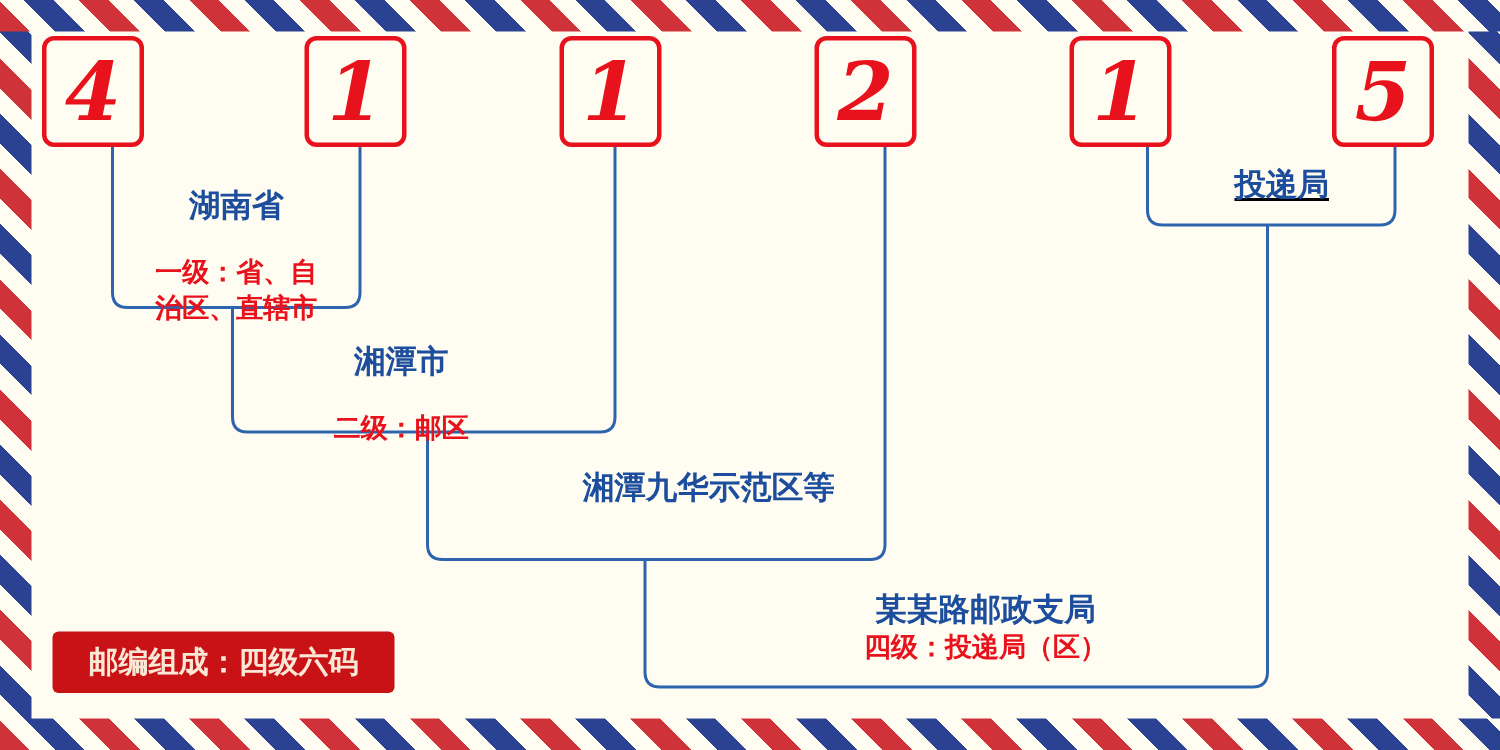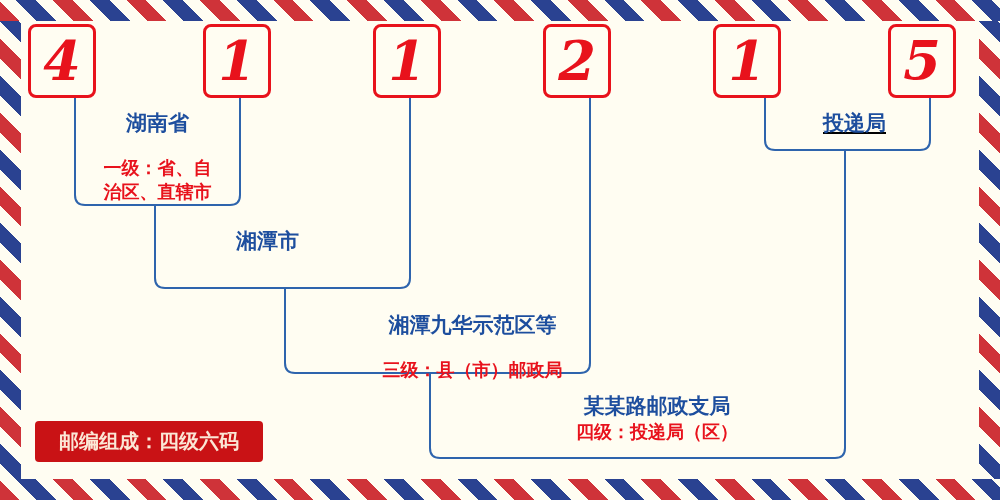--- a/index.html
+++ b/index.html
@@ -83,33 +83,33 @@
   <div class="digit-box" style="left:543px">
     <span class="digit">2</span>
   </div>
   <div class="digit-box" style="left:713px">
     <span class="digit">1</span>
   </div>
   <div class="digit-box" style="left:888px">
     <span class="digit">5</span>
   </div>
 
-  <div class="label-block" style="left:75px;  top:110px; width:165px;">
+  <div class="label-block" style="left:75px;  top:124px; width:165px;">
     <div class="label-name">湖南省</div>
     <div class="label-desc">一级：省、自
 治区、直辖市</div>
   </div>
 
   <div class="label-block" style="left:155px; top:228px; width:225px;">
     <div class="label-name">湘潭市</div>
+    <div class="label-desc">二级：邮区</div>
   </div>
 
   <div class="label-block" style="left:285px; top:312px; width:305px;padding-left:35px;">
     <div class="label-name">湘潭九华示范区等</div>
-    <div class="label-desc">三级：县（市）邮政局</div>
   </div>
 
   <div class="label-block gap-big" style="left:430px; top:393px; width:454px;">
     <div class="label-name">某某路邮政支局</div>
     <div class="label-desc">四级：投递局（区）</div>
   </div>
 
   <div class="label-block" style="left:765px; top:110px; width:179px;text-decoration:underline;">
     <div class="label-name">投递局</div>
 

